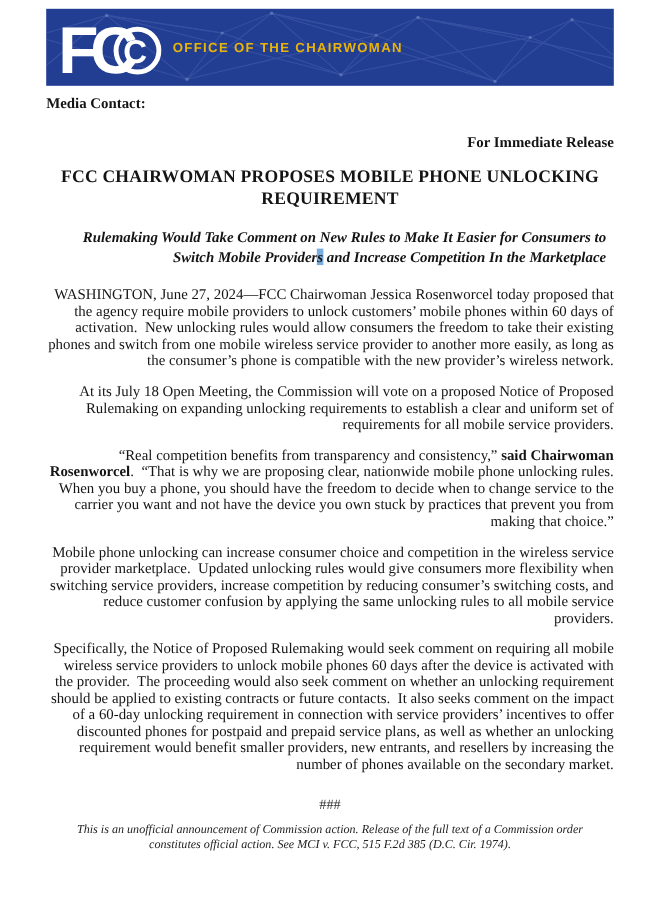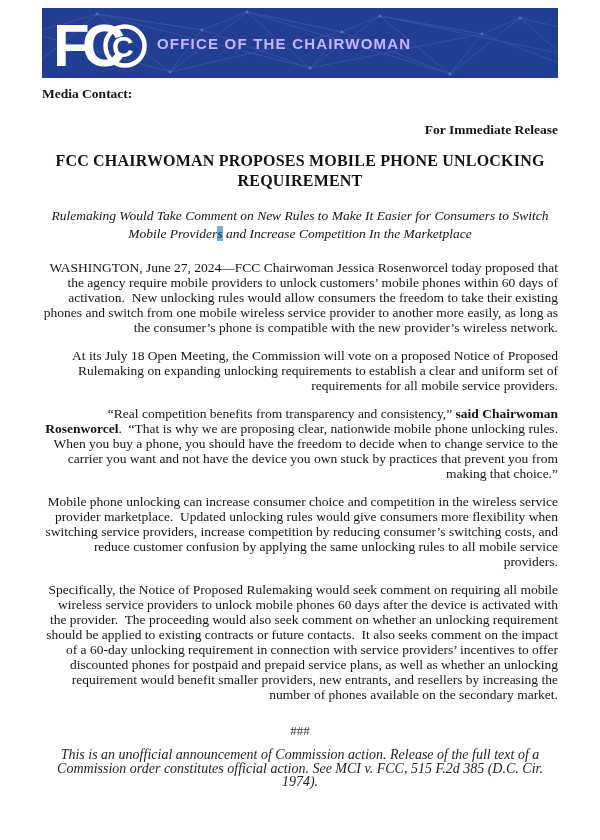--- a/index.html
+++ b/index.html
@@ -33,24 +33,24 @@
   .logo-wrap {
     position: relative;
     margin-left: 13px;
     width: 92px;
     height: 58px;
     flex: 0 0 auto;
   }
   .banner-title {
     position: relative;
     margin-left: 10px;
-    color: #c4b5fd;
+    color: #eab308;
     font-family: "Liberation Sans", "DejaVu Sans", sans-serif;
     font-weight: bold;
-    font-size: 15px;
+    font-size: 12px;
     letter-spacing: 1.2px;
     white-space: nowrap;
   }
   
   .content {
     position: absolute;
     left: 42px;
     top: 86px;
     width: 516px;
   }
@@ -65,23 +65,23 @@
     line-height: 20px;
     font-weight: bold;
     text-align: center;
     letter-spacing: 0.2px;
   }
   .subhead {
     margin: 5px auto 0 auto;
     max-width: 502px;
     font-size: 13.5px;
     line-height: 18px;
-    font-weight: normal;
+    font-weight: bold;
     font-style: italic;
-    text-align: center;
+    text-align: right;
   }
   .hl { background: #79aede; }
   p.body {
     margin: 13px 0 0 0;
     font-size: 13.5px;
     line-height: 15px;
     white-space: pre-wrap;
     text-align: right;
   }
   p.body.first { margin-top: 17px; }
@@ -94,21 +94,21 @@
   }
   .office-line {
     margin-top: 13px;
     font-size: 11.5px;
     line-height: 14px;
     font-weight: bold;
   }
   .disclaimer {
     margin: 10px auto 0 auto;
     max-width: 505px;
-    font-size: 14px;
+    font-size: 11px;
     line-height: 13.5px;
     font-style: italic;
     color: #222;
   }
 </style>
 </head>
 <body>
 
 <div class="page">
 

